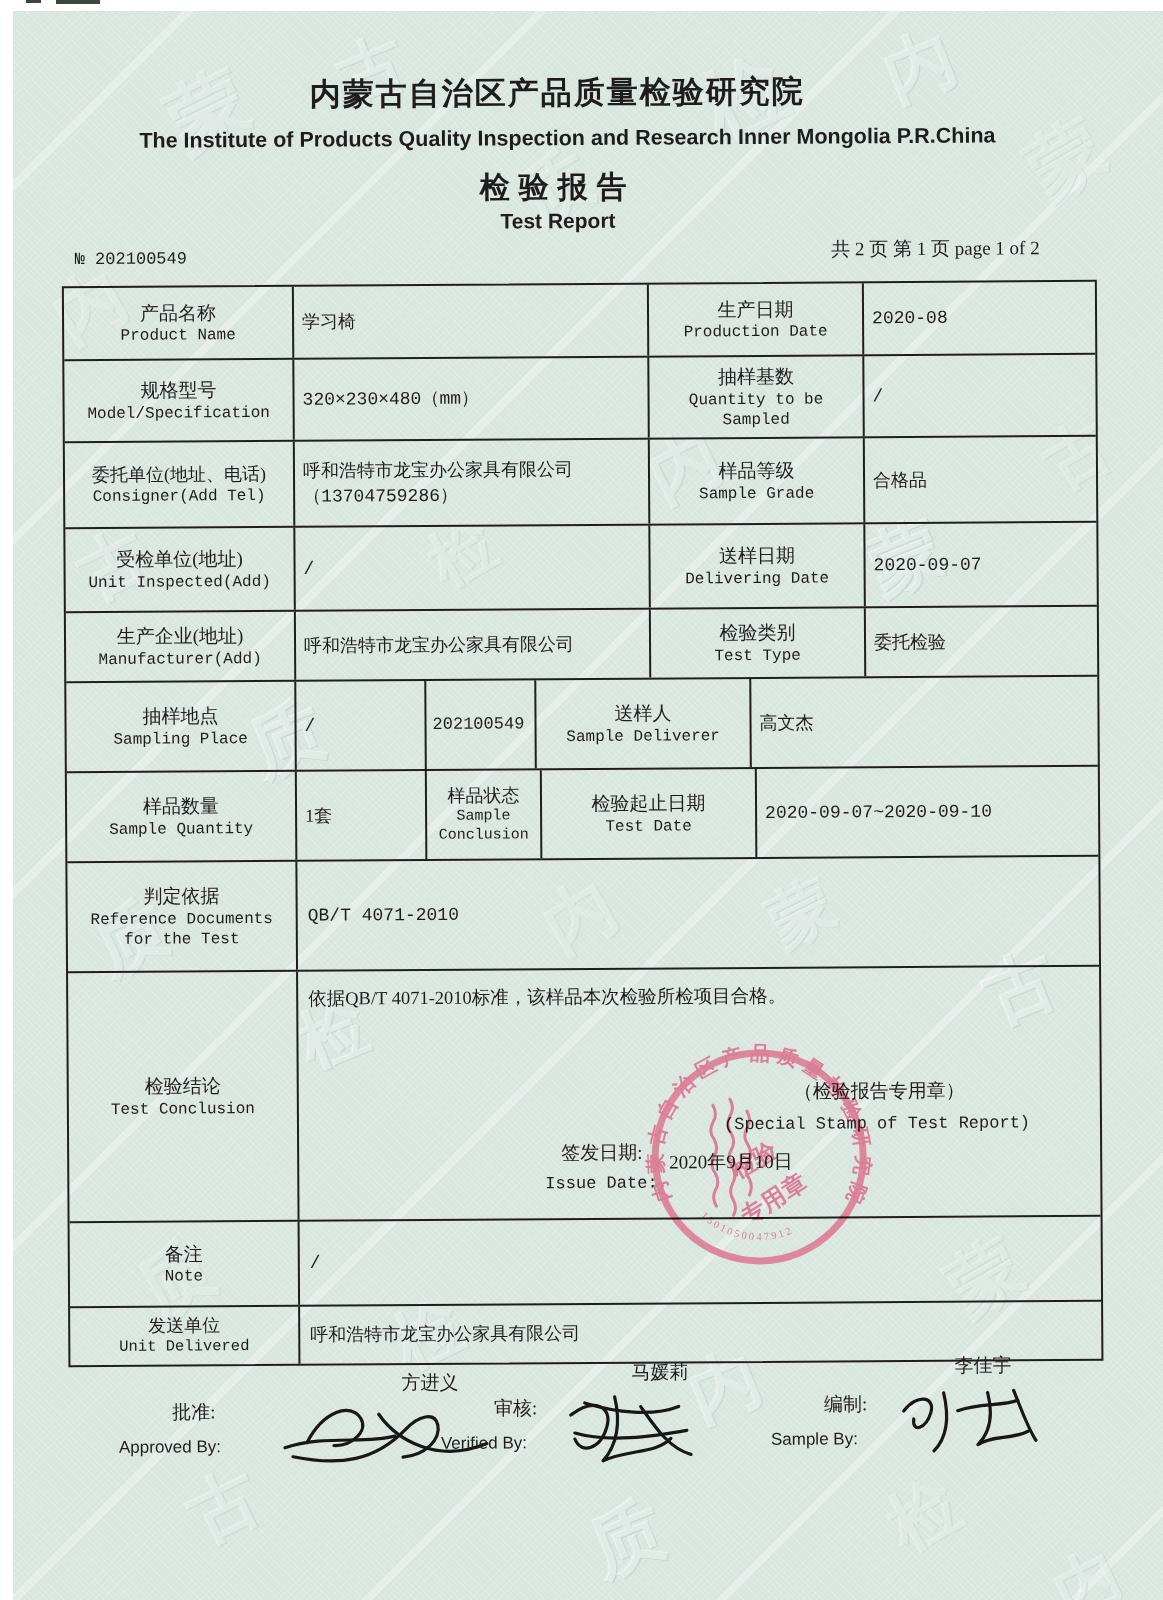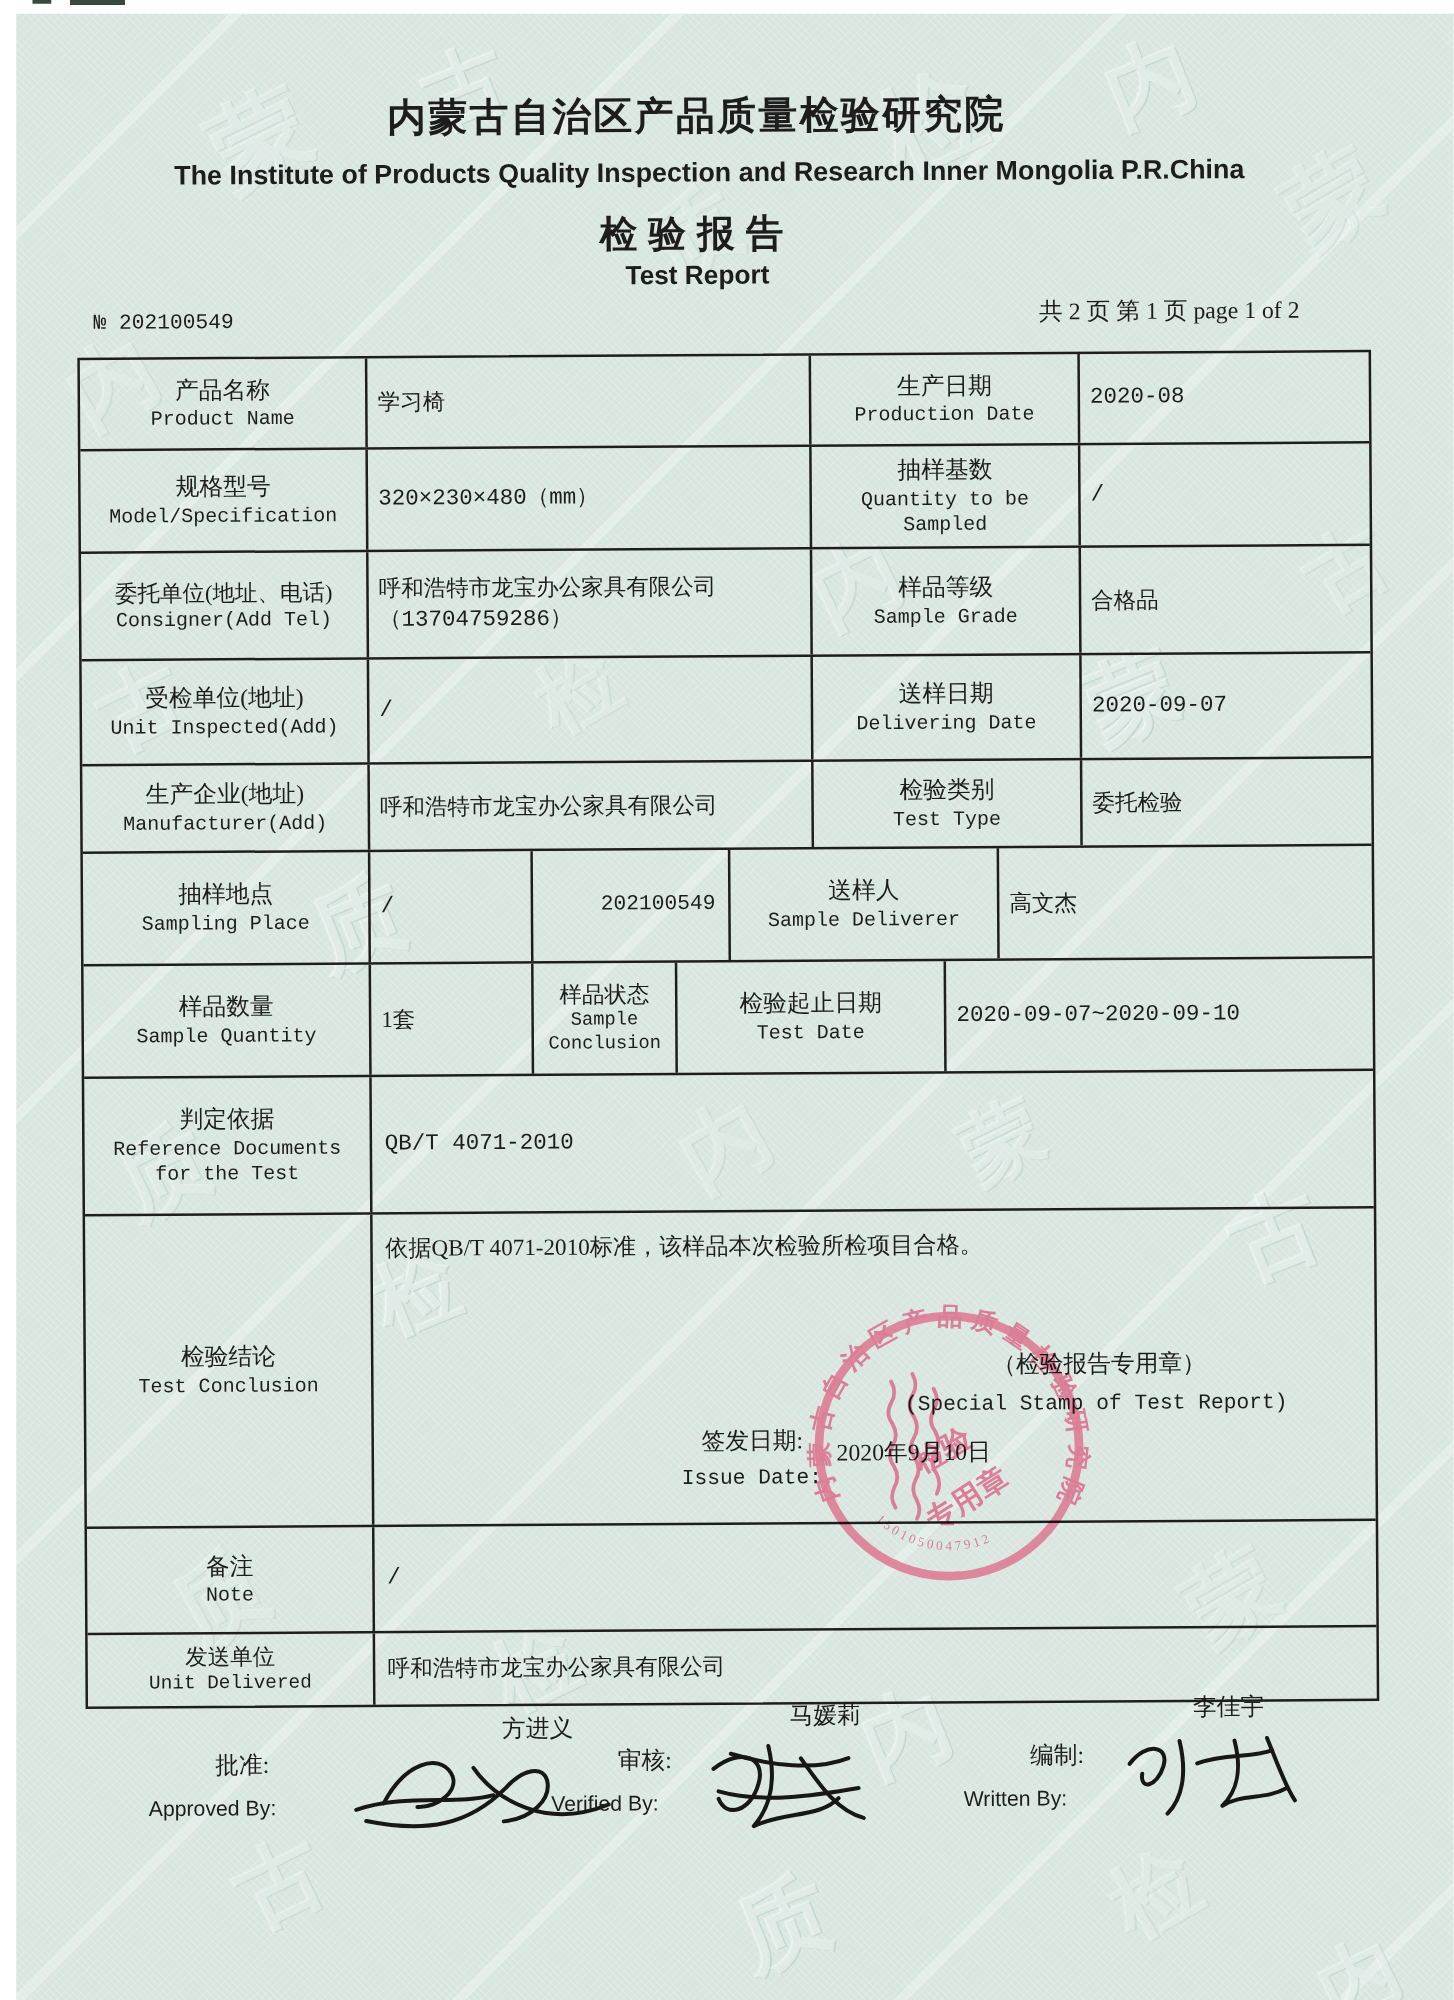--- a/index.html
+++ b/index.html
@@ -38,21 +38,21 @@
        box-sizing:border-box;background:transparent;}
   .trow{display:flex;border-bottom:2px solid #1e1e1e;box-sizing:border-box;}
   .trow:last-child{border-bottom:none;}
   .cell{border-right:2px solid #1e1e1e;box-sizing:border-box;display:flex;
         flex-direction:column;justify-content:center;}
   .cell:last-child{border-right:none;}
   .lab{width:230px;text-align:center;align-items:center;}
   .val{width:355px;padding:2px 8px;}
   .vala{width:130px;padding:2px 8px;}
   .sublab{width:115px;text-align:center;align-items:center;}
-  .subval{width:110px;padding:2px 6px;margin-left:48px;}
+  .subval{width:110px;padding:2px 6px;}
   .lab2{width:215px;text-align:center;align-items:center;}
   .val2{flex:1;padding:2px 8px;}
   .valwide{flex:1;padding:2px 10px;}
   .cn{font-size:19px;line-height:1.35;}
   .en{font-size:16px;line-height:1.25;max-width:195px;margin:0 auto;
       font-family:"Liberation Mono","DejaVu Sans Mono",monospace;}
   .sublab .en{font-size:15px;max-width:100px;}
   .v{font-size:18px;line-height:1.45;word-break:break-all;
      font-family:"Liberation Mono","DejaVu Sans Mono",monospace;}
   .v.cjk{font-family:"Liberation Serif","DejaVu Serif",serif;}
@@ -345,21 +345,21 @@
       <svg class="sigsvg" style="left:488px;top:28px;" width="150" height="90" viewBox="0 0 150 90">
         <path class="ink" d="M14,32 C38,14 56,24 50,44 C44,66 24,72 18,56"></path>
         <path class="ink" d="M28,20 C60,30 96,34 122,24"></path>
         <path class="ink" d="M58,14 C64,40 60,62 46,78 C72,66 98,72 114,56"></path>
         <path class="ink" d="M84,24 C98,44 112,66 134,72"></path>
         <path class="ink" d="M18,50 C52,60 94,54 130,48"></path>
       </svg>
 
       <div class="sigblk" style="left:702px;top:38px;">
         <span class="cnl">编制:</span>
-        <span class="enl">Written By:</span>
+        <span class="enl">Sample By:</span>
       </div>
       <svg class="sigsvg" style="left:815px;top:18px;" width="165" height="95" viewBox="0 0 165 95">
         <path class="ink" d="M20,40 C34,22 52,26 47,42 C42,58 28,62 30,48"></path>
         <path class="ink" d="M60,22 C66,48 62,68 50,80"></path>
         <path class="ink" d="M74,40 C96,32 118,36 134,30"></path>
         <path class="ink" d="M104,22 C110,46 106,62 94,74 C110,64 128,70 146,60"></path>
         <path class="ink" d="M130,20 C138,40 144,58 152,70"></path>
       </svg>
     </div>
 

